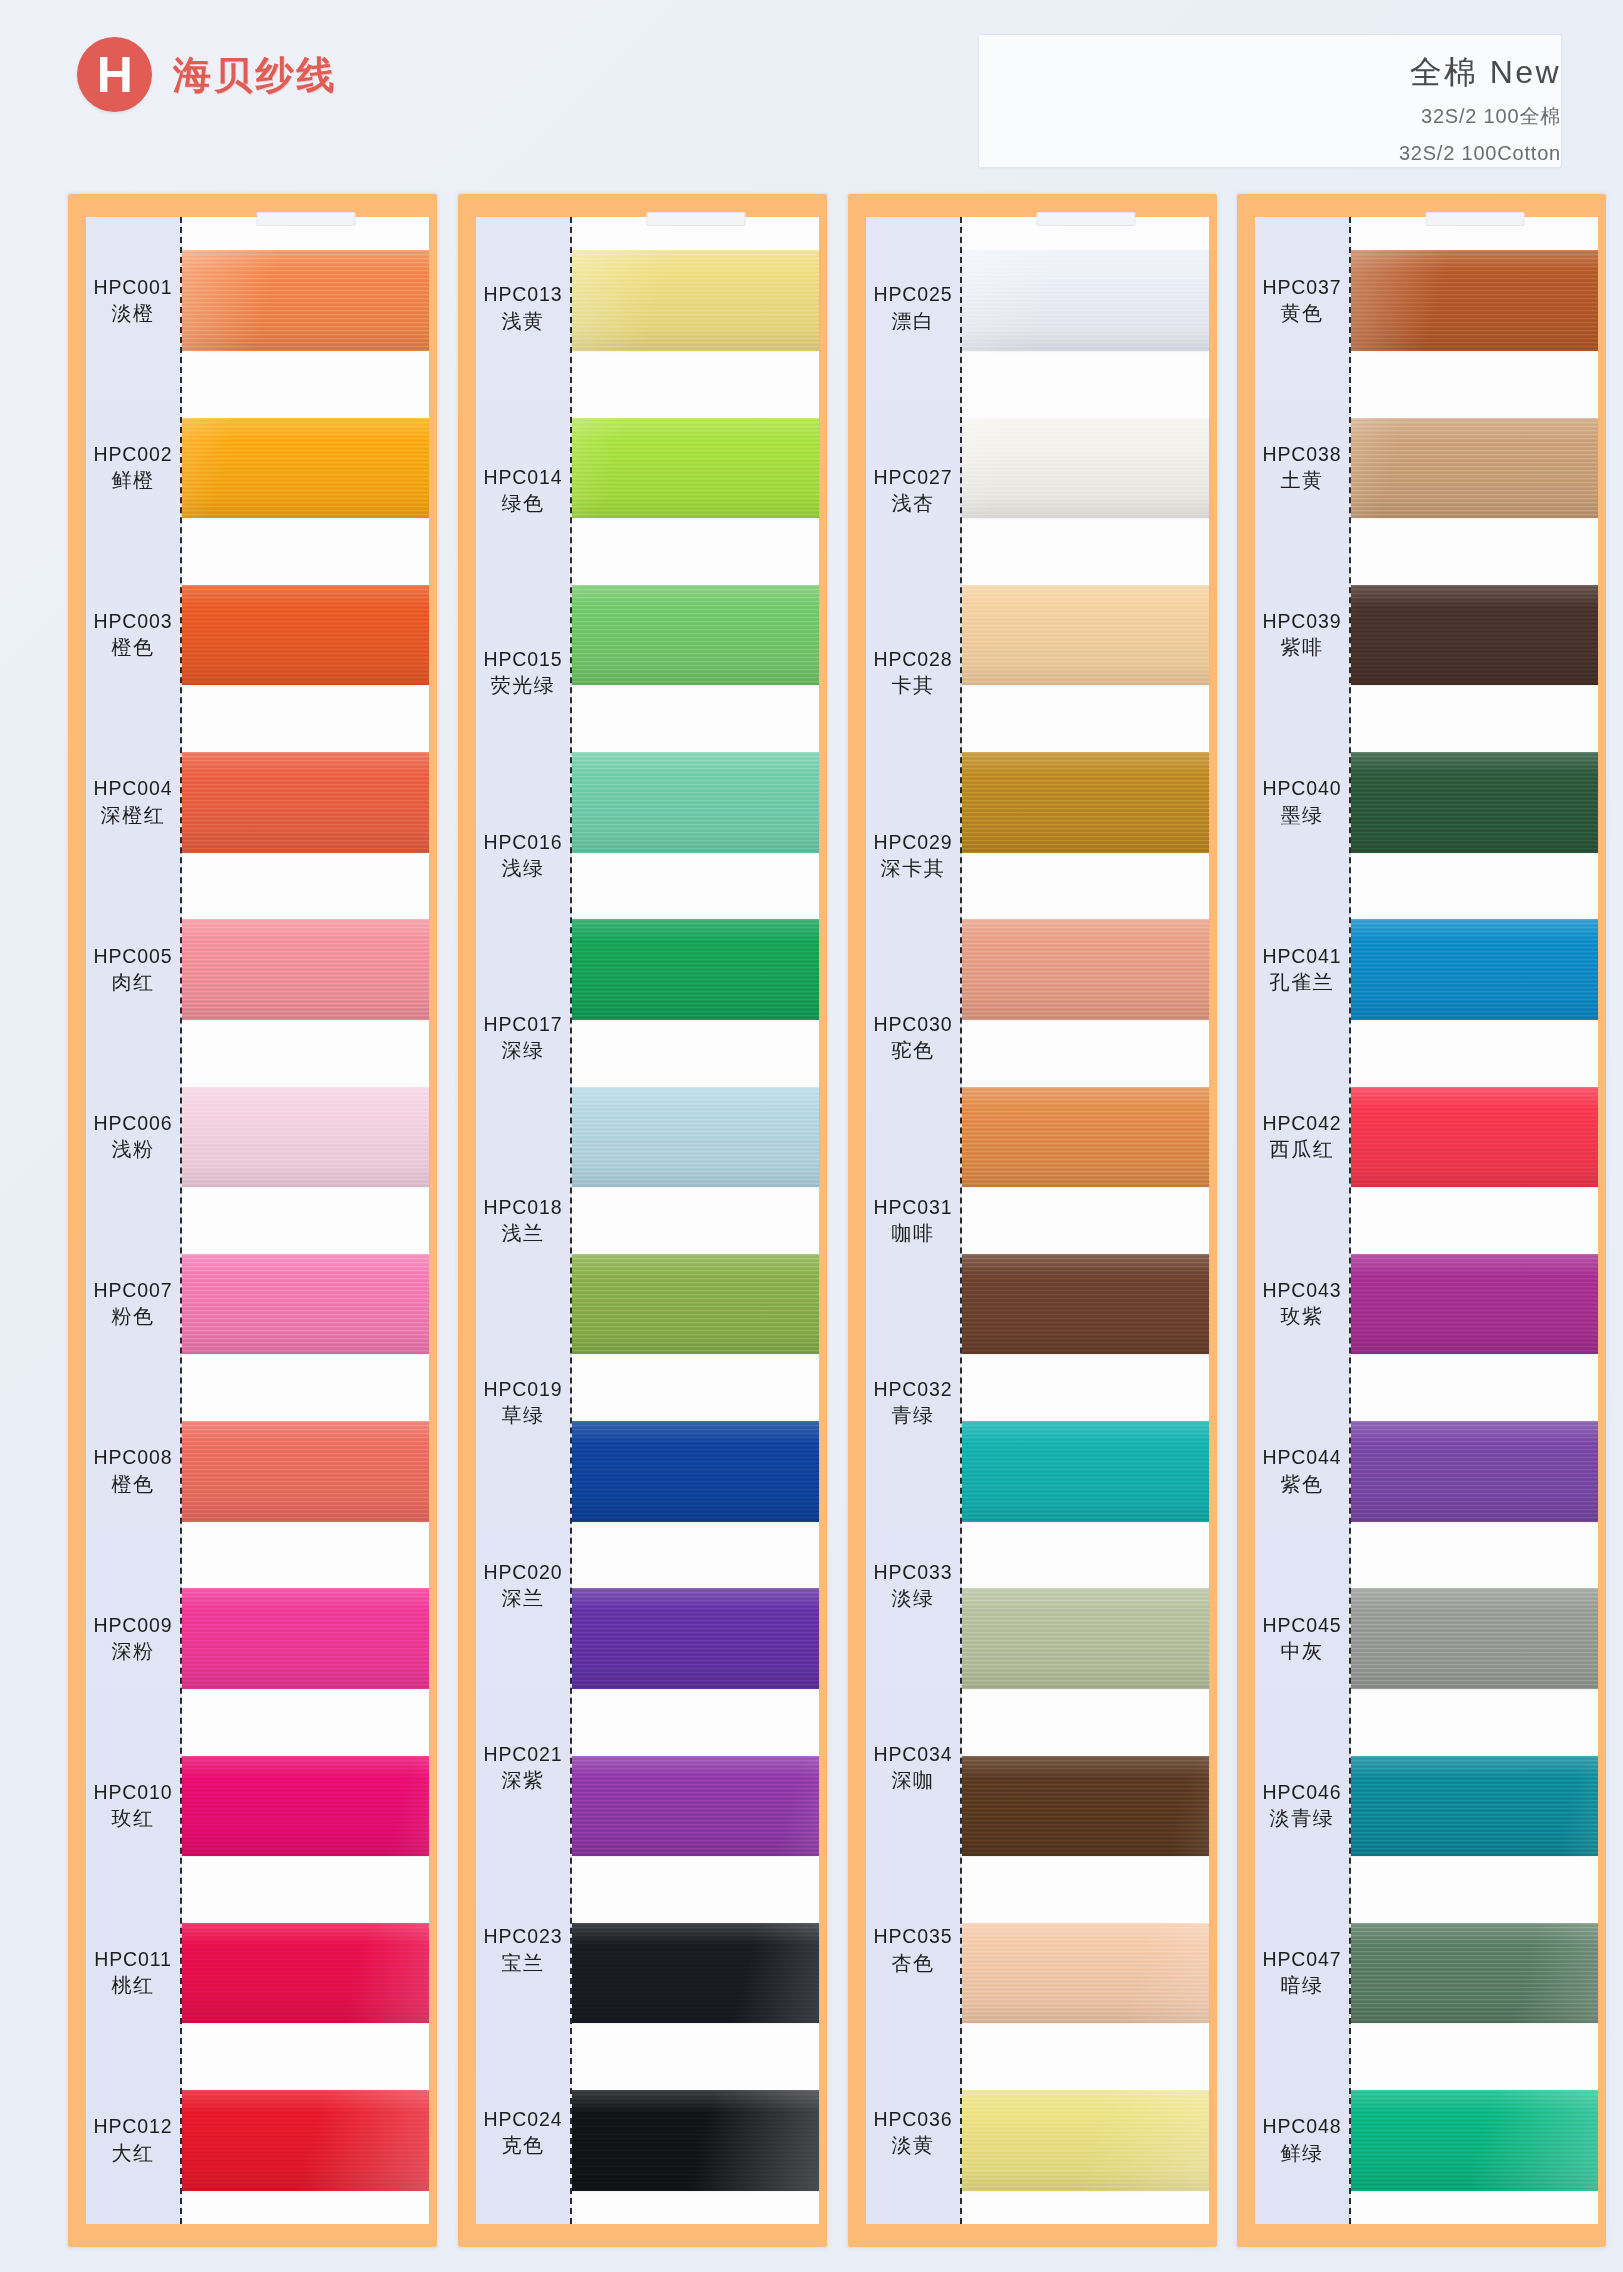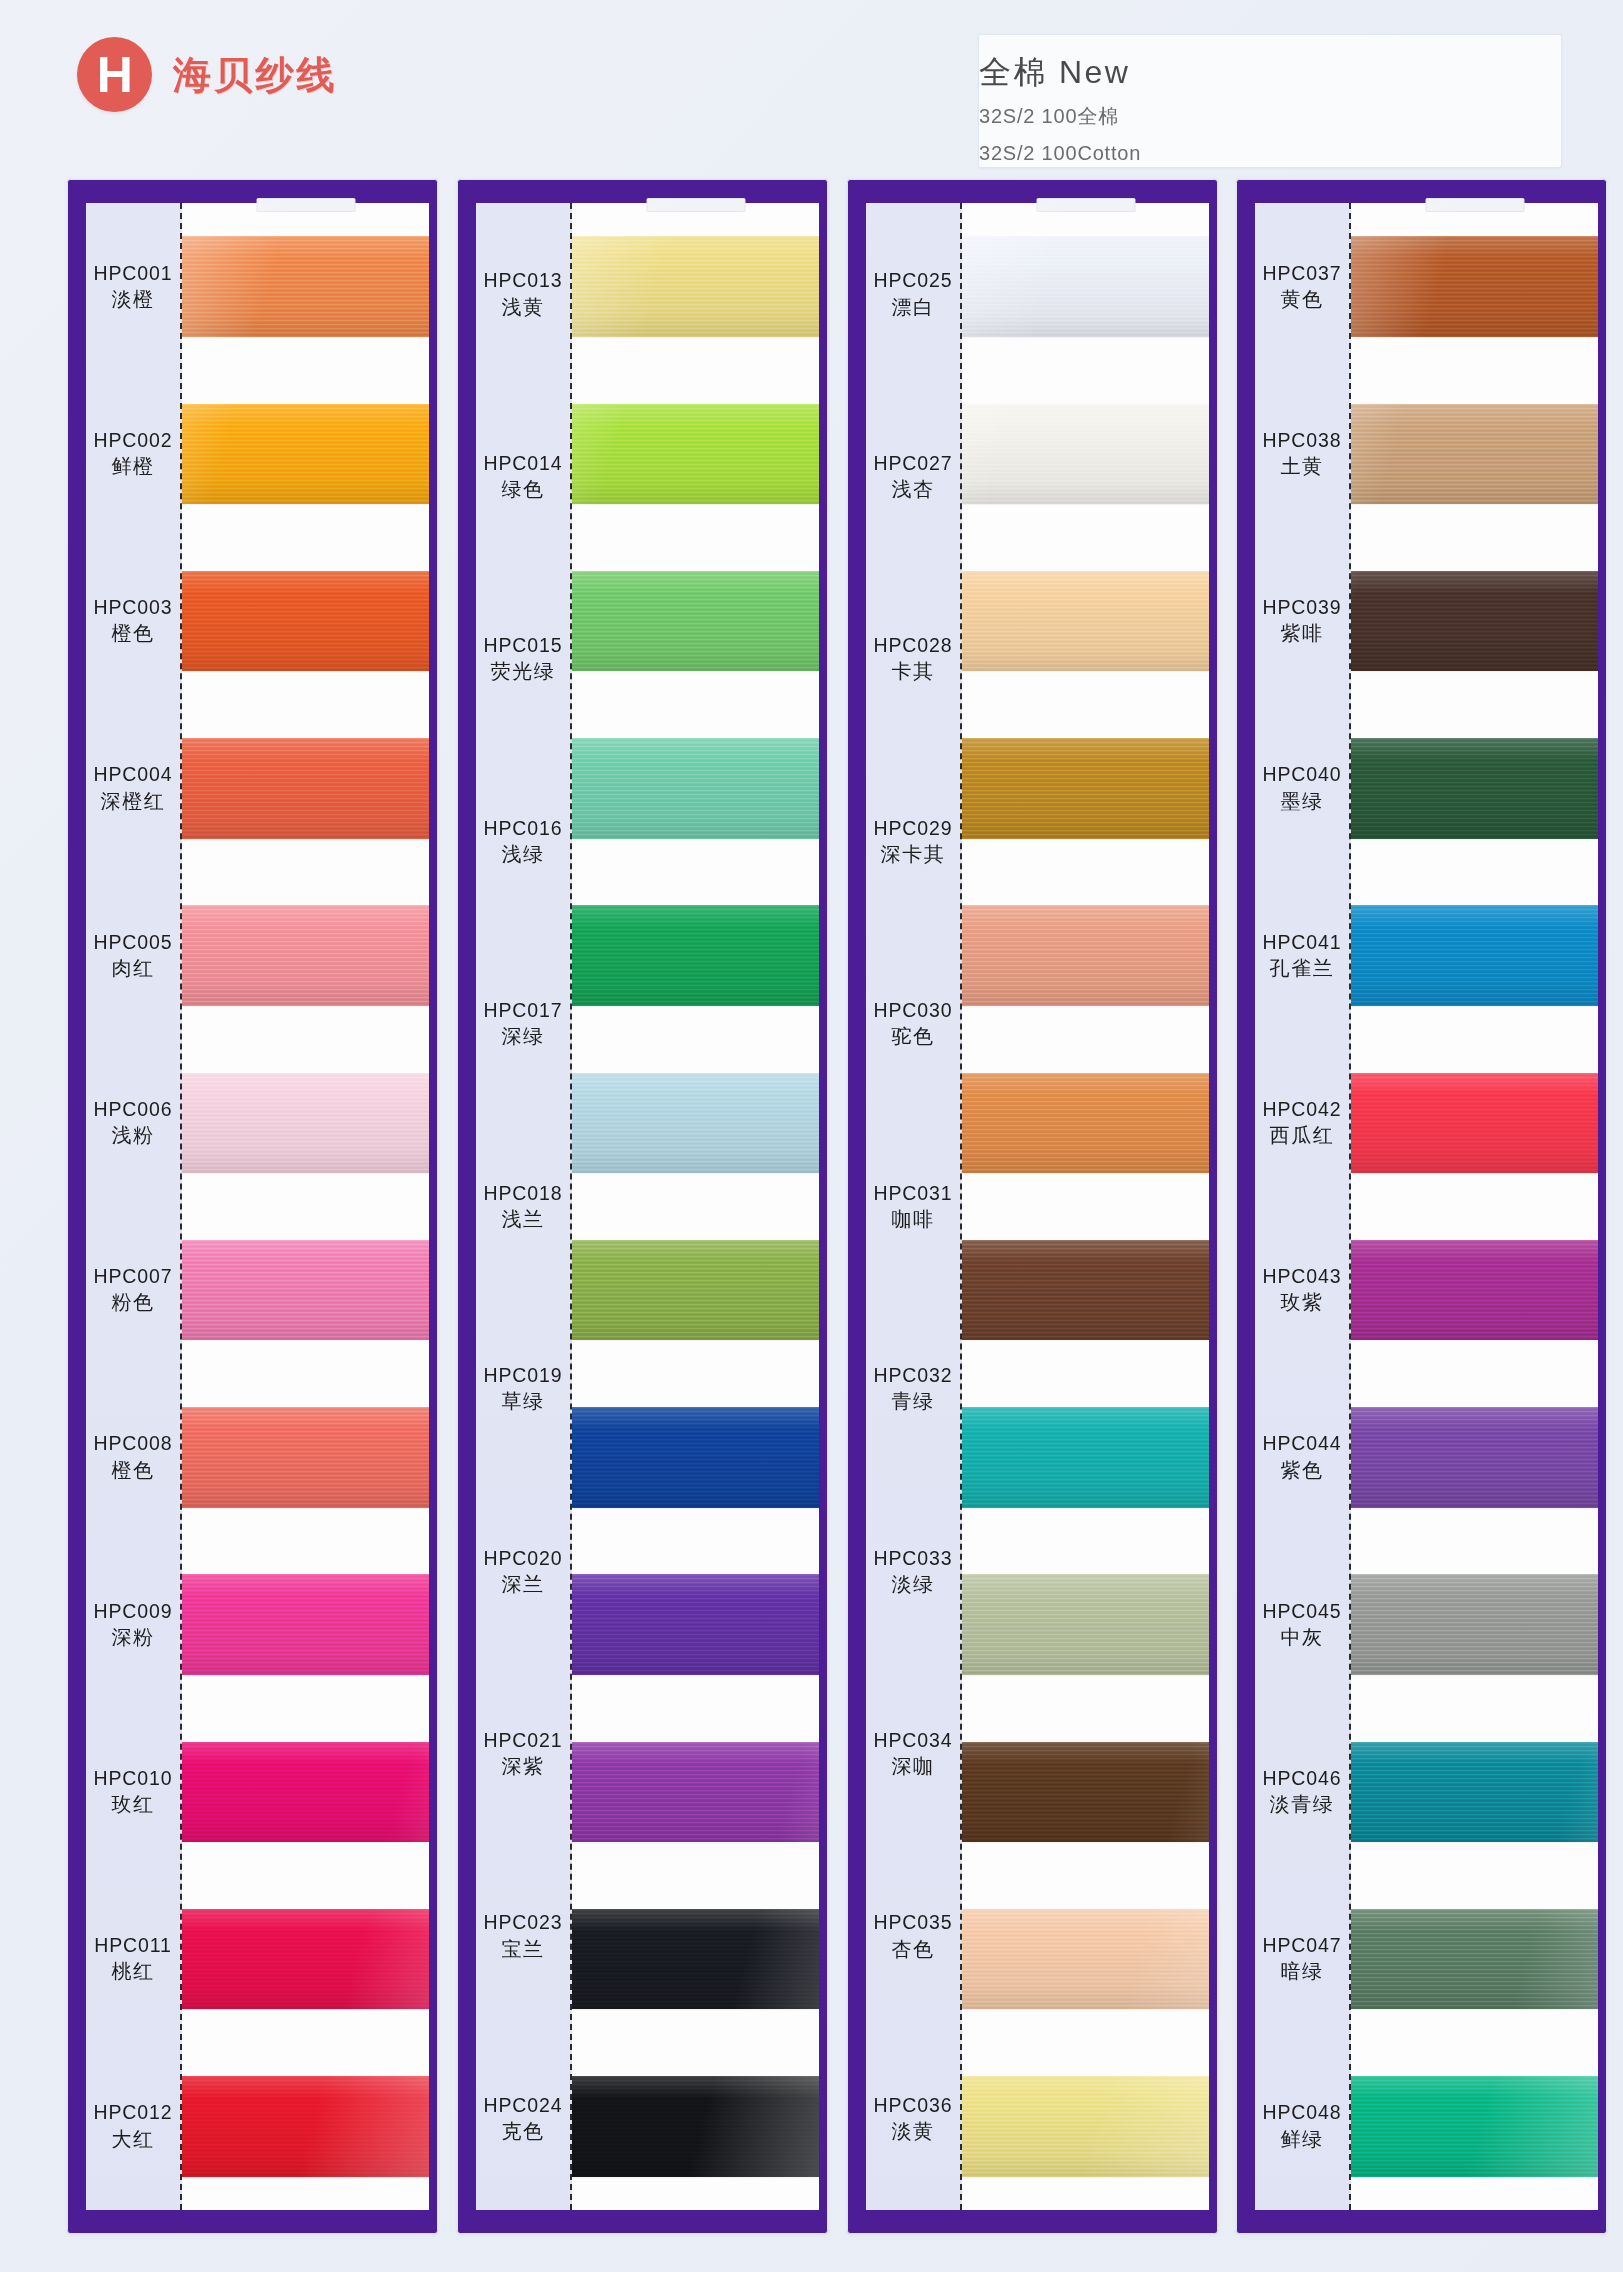--- a/index.html
+++ b/index.html
@@ -24,32 +24,32 @@
   }
   #logo-text{
     color:#e05c54;font-size:38px;font-weight:bold;line-height:1;
     letter-spacing:3.2px;font-family:"DejaVu Sans","Liberation Sans",sans-serif;
     text-shadow:0.8px 0.8px 0 rgba(224,92,84,.25);
   }
   #title-card{
     position:absolute;left:978px;top:34px;width:584px;height:134px;
     background:#fafbfc;border:0.8px solid #e2e6ee;border-radius:2.4px;
     box-shadow:0 0.8px 2.4px rgba(0,0,0,.04);
-    display:flex;flex-direction:column;align-items:flex-start;justify-content:flex-start;
+    display:flex;flex-direction:column;align-items:flex-end;justify-content:flex-start;
     padding-top:18px;box-sizing:border-box;
   }
   #title-main{font-size:32px;color:#4a4a4a;letter-spacing:2.4px;line-height:1.2;font-weight:normal;}
   #title-sub1{font-size:20px;color:#6d6d6d;margin-top:11.4px;letter-spacing:0.8px;}
   #title-sub2{font-size:20px;color:#6d6d6d;margin-top:12px;letter-spacing:0.8px;}
 
   
   #board{position:absolute;left:0;top:175px;width:1623px;height:2098px;}
   .color-card{
-    position:absolute;top:4px;width:369px;height:2053px;
-    background:#4c1d95;border:0.8px solid #dfe3ec;border-radius:3.2px;
+    position:absolute;top:18px;width:369px;height:2053px;
+    background:#fdba74;border:0.8px solid #dfe3ec;border-radius:3.2px;
     box-shadow:0 0.8px 4px rgba(40,50,80,.06);
     overflow:hidden;
   }
   .card-inner{position:absolute;left:0;top:0;width:100%;height:100%;display:flex;}
   .label-strip{
     width:96px;flex:0 0 96px;margin:23px 0 23px 18px;
     background:linear-gradient(180deg,#e3e7f5 0%,#e1e5f4 50%,#dfe3f3 100%);
     border-right:2.4px dashed #2b2b2b;
     display:flex;flex-direction:column;box-sizing:border-box;position:relative;
   }

